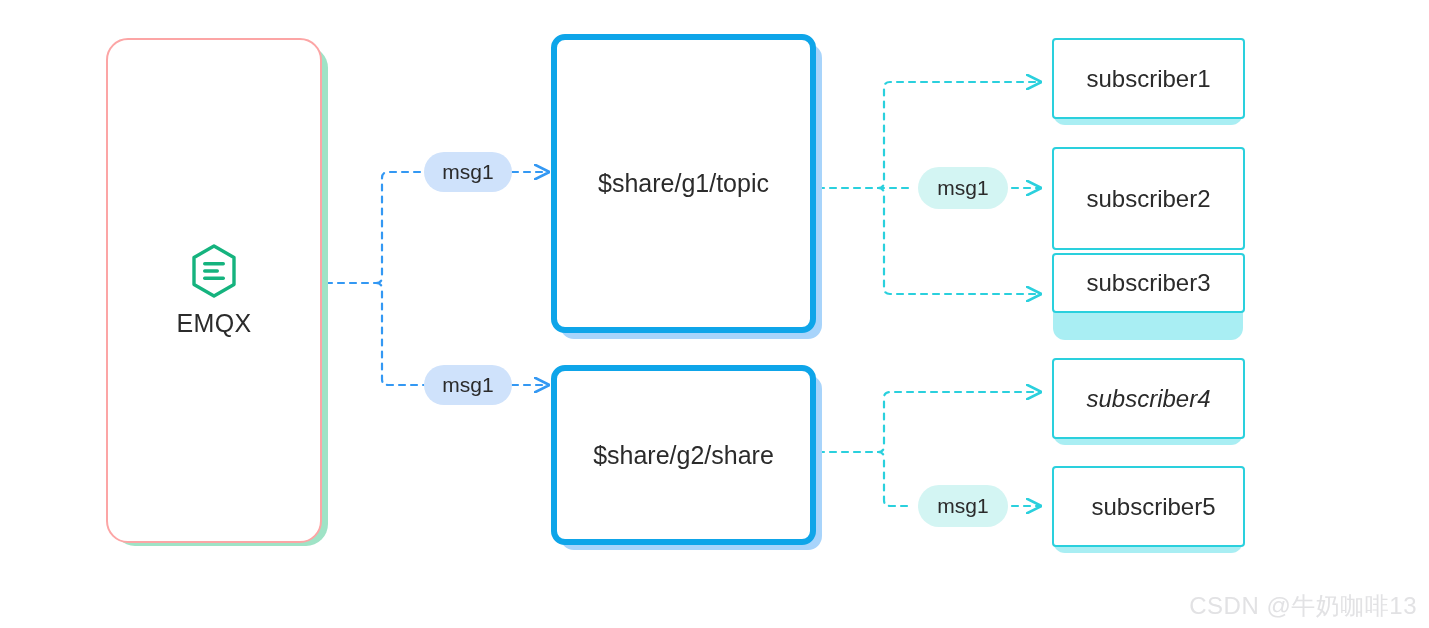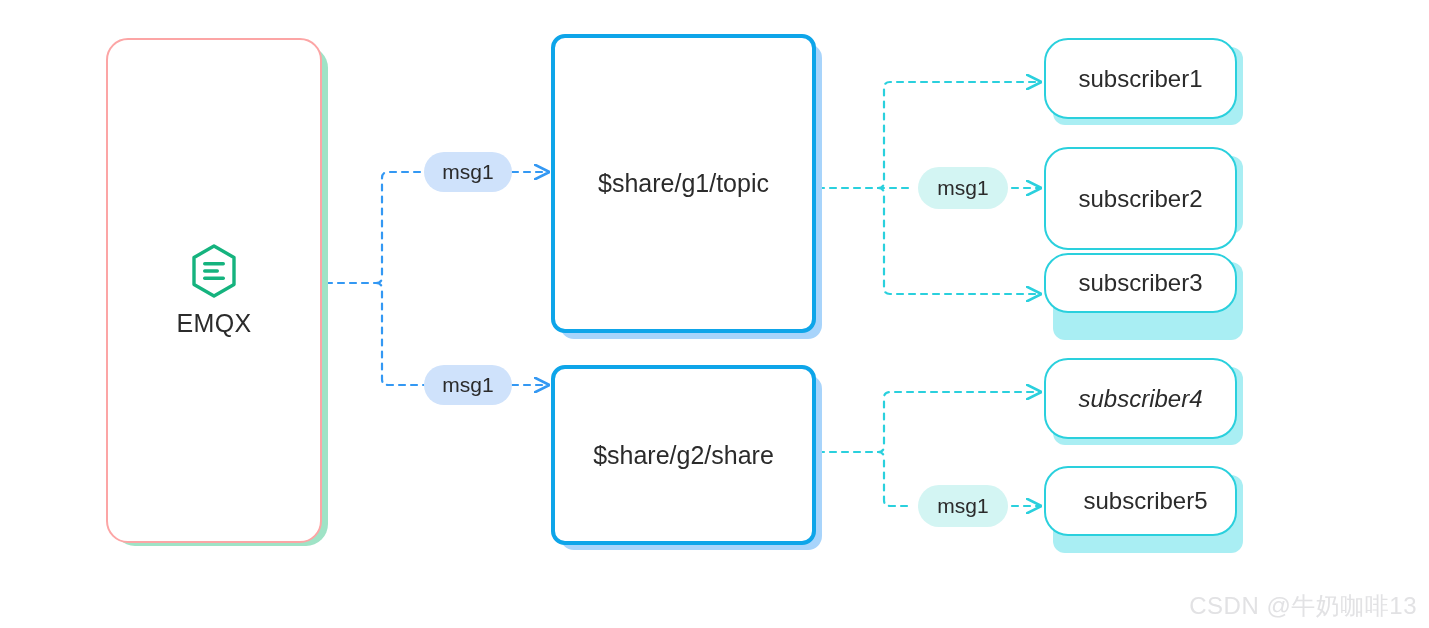--- a/index.html
+++ b/index.html
@@ -58,36 +58,37 @@
     gap: 10px;
   }
   .broker-label {
     font-size: 25px;
     color: #2b2b2b;
     letter-spacing: .3px;
   }
 
   
   .topic {
-    border: 4px solid #0ea5e9;
+    border: 6px solid #0ea5e9;
     border-radius: 14px;
   }
   .topic-shadow {
     background: #a8d4fb;
     border-radius: 14px;
   }
   .topic-label {
     font-size: 25px;
     color: #2b2b2b;
   }
 
   
   .subscriber {
     border: 2px solid #2ad0dd;
-    border-radius: 24px;
+    border-radius: 4px;
+    margin-left: 8px;
   }
   .subscriber-shadow {
     background: #a9eef3;
     border-radius: 12px;
   }
   .subscriber-label {
     font-size: 24px;
     color: #2b2b2b;
   }
 
@@ -200,21 +201,21 @@
   <div class="node subscriber" style="left:1044px; top:253px; width:193px; height:60px;">
     <span class="subscriber-label">subscriber3</span>
   </div>
 
   <div class="node-shadow subscriber-shadow" style="left:1053px; top:367px; width:190px; height:78px;"></div>
   <div class="node subscriber" style="left:1044px; top:358px; width:193px; height:81px;font-style:italic;">
     <span class="subscriber-label">subscriber4</span>
   </div>
 
   <div class="node-shadow subscriber-shadow" style="left:1053px; top:475px; width:190px; height:78px;"></div>
-  <div class="node subscriber" style="left:1044px; top:466px; width:193px; height:70px;padding-left:10px;">
+  <div class="node subscriber" style="left:1044px; top:466px; width:193px; height:81px;padding-left:10px;">
     <span class="subscriber-label">subscriber5</span>
   </div>
 
   <div class="pill pill-blue" style="left:424px; top:152px; width:88px; height:40px;">
     <span>msg1</span>
   </div>
 
   <div class="pill pill-blue" style="left:424px; top:365px; width:88px; height:40px;">
     <span>msg1</span>
   </div>

